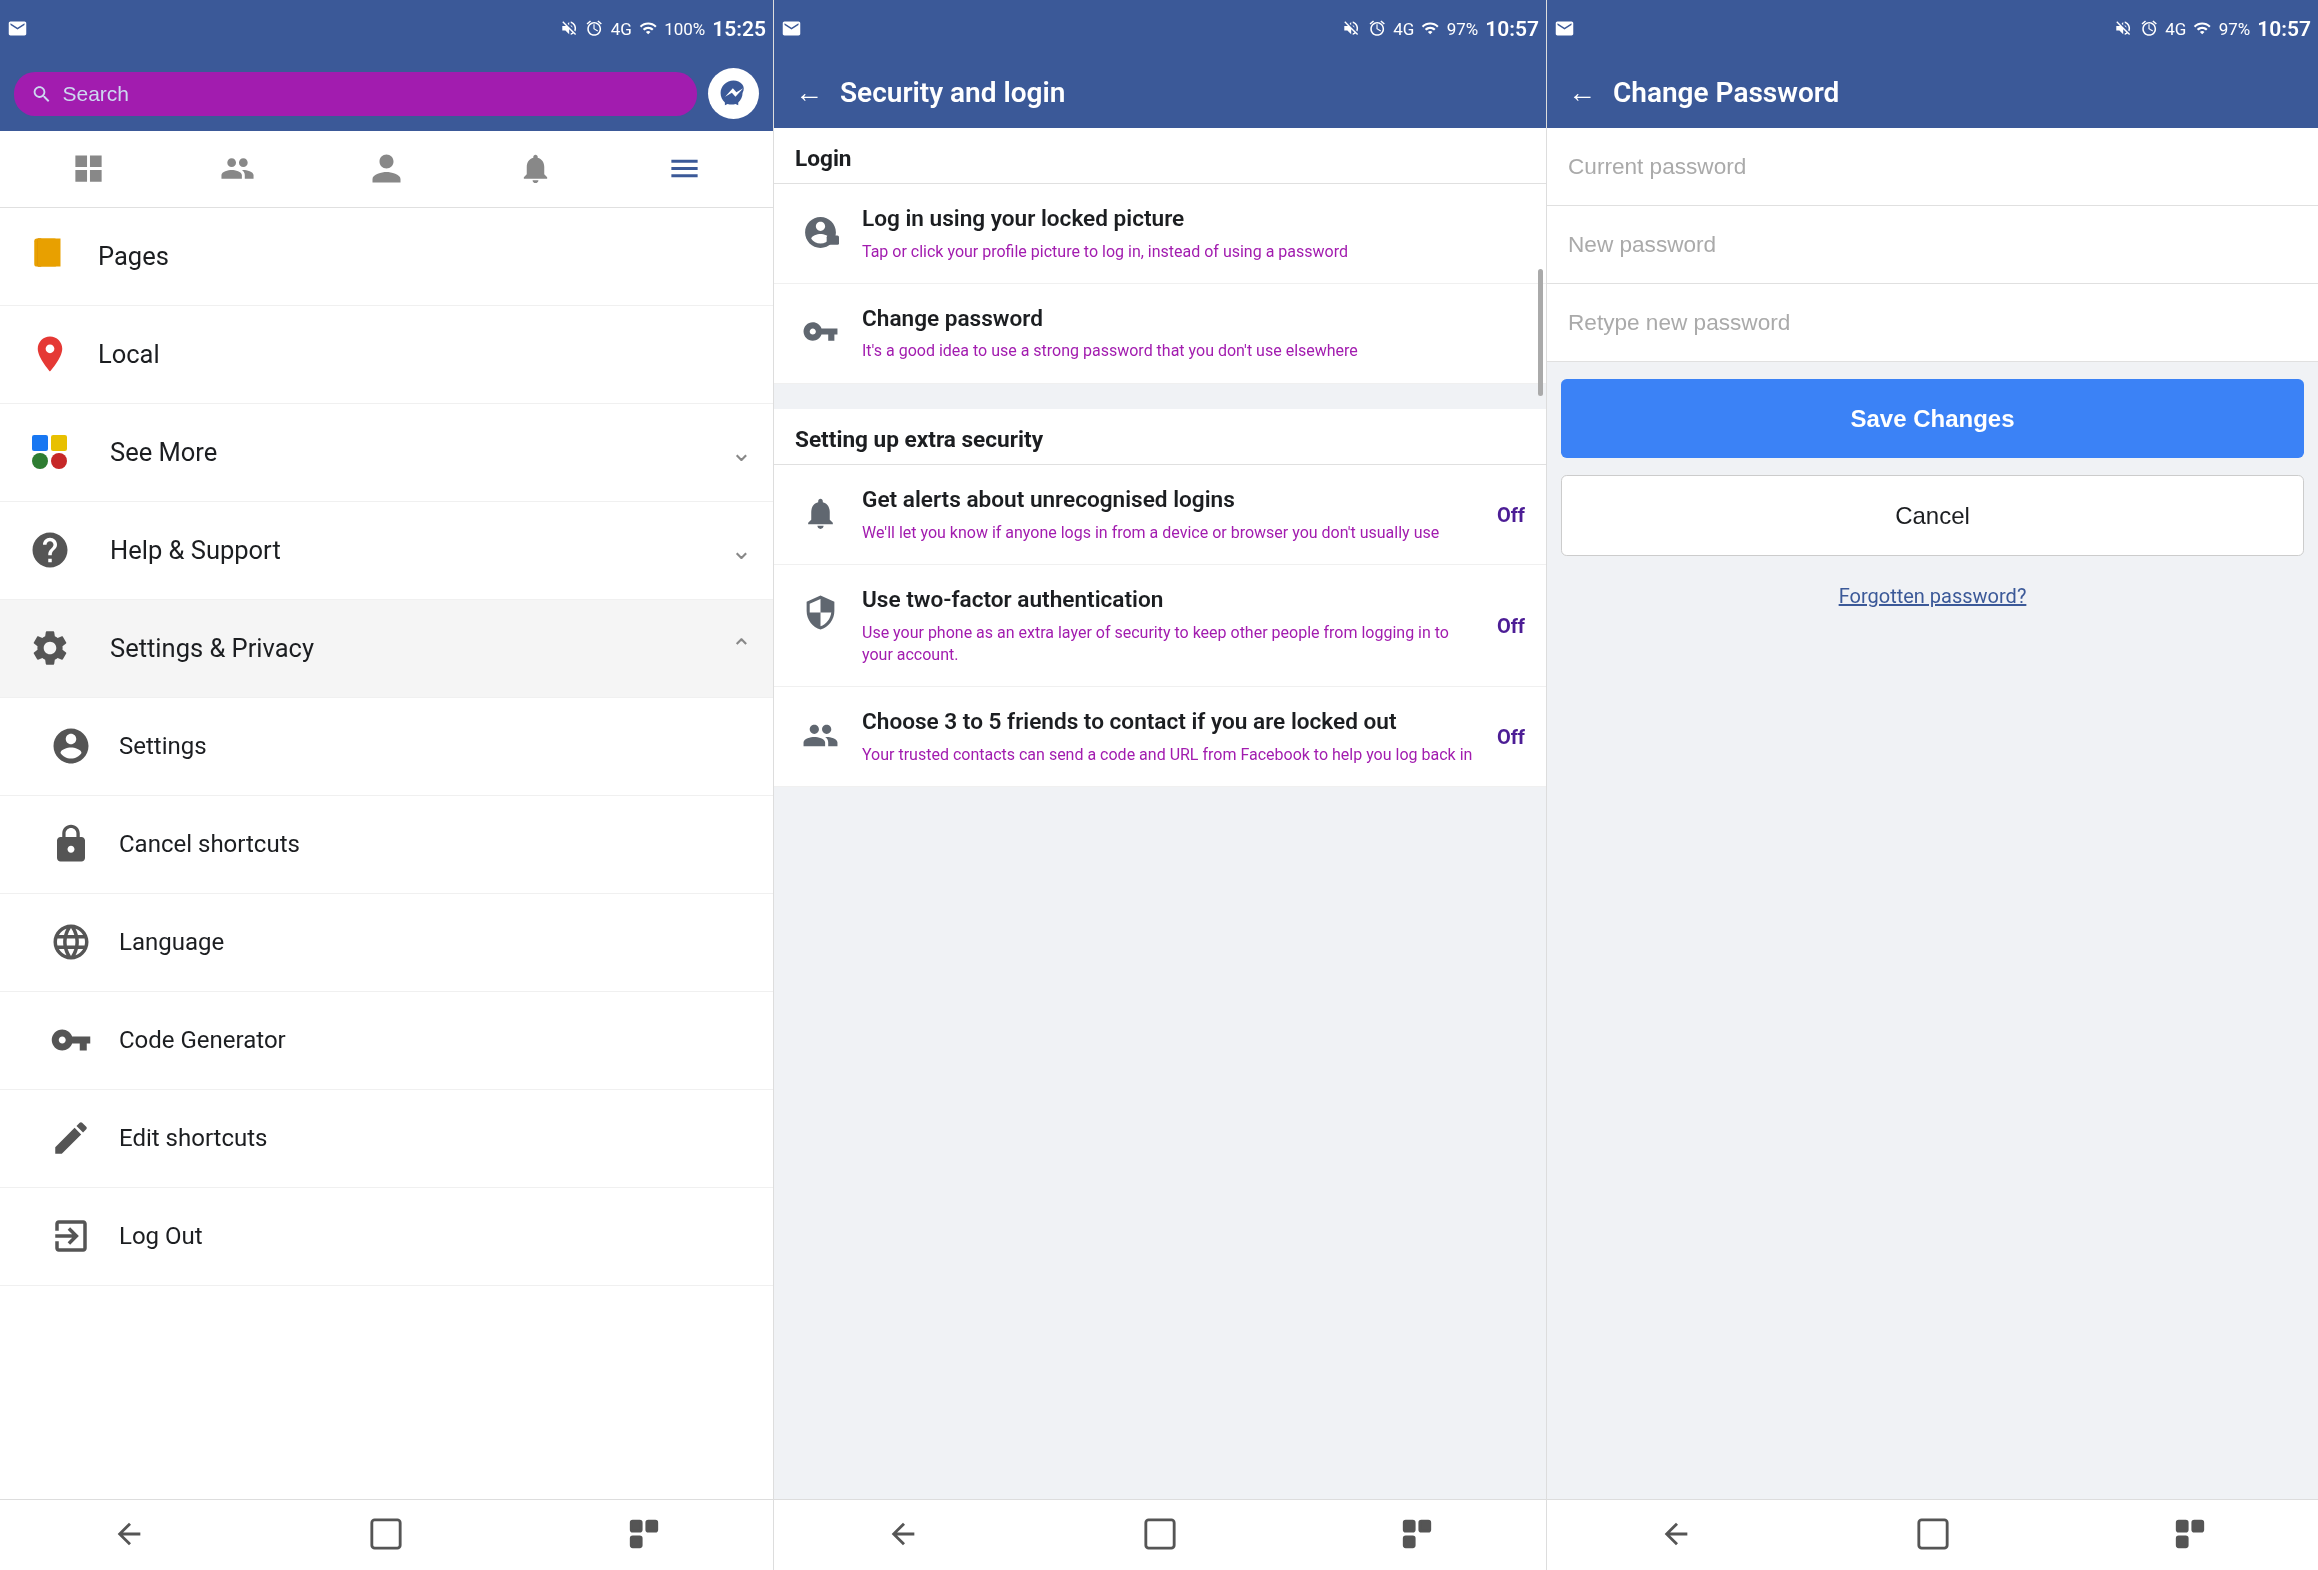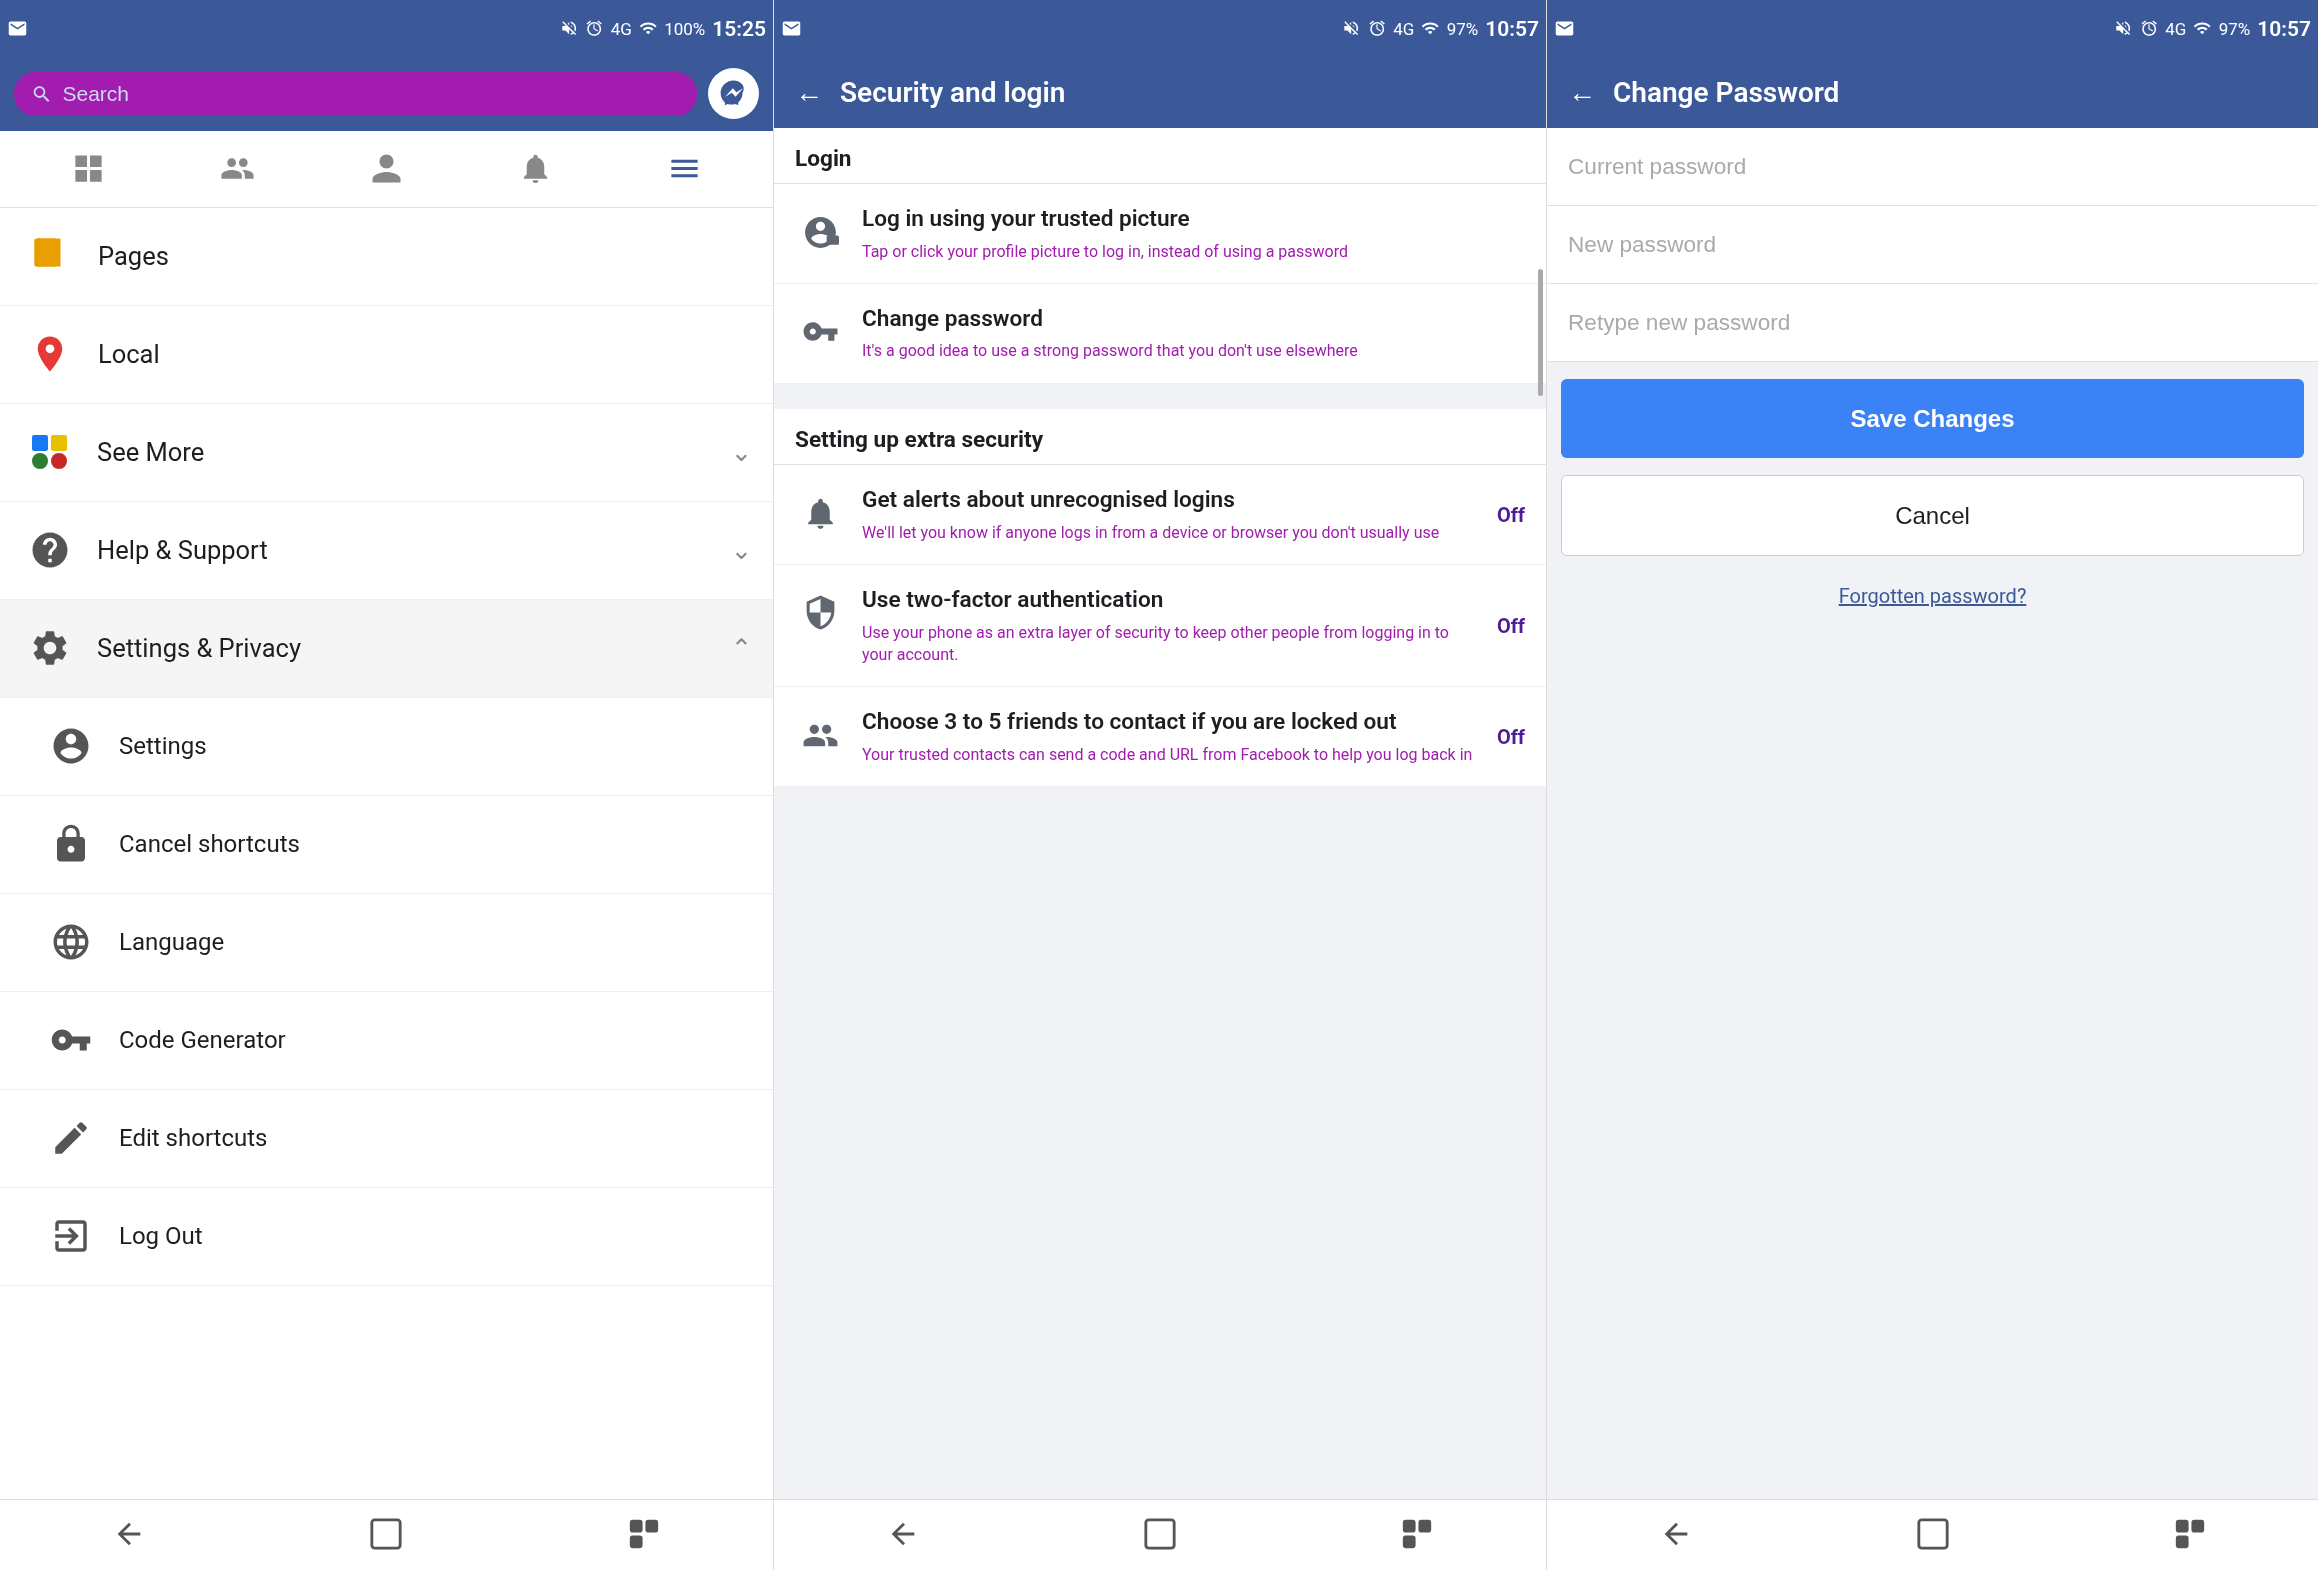--- a/index.html
+++ b/index.html
@@ -110,21 +110,21 @@
     .menu-list { flex: 1; overflow-y: auto; background: #fff; }
     .menu-item {
       display: flex;
       align-items: center;
       padding: 20px 21px;
       gap: 20px;
       cursor: pointer;
       border-bottom: 0.7px solid #f0f0f0;
     }
     .menu-item.has-arrow { justify-content: space-between; }
-    .menu-item .menu-item-left { display: flex; align-items: center; gap: 19px; }
+    .menu-item .menu-item-left { display: flex; align-items: center; gap: 32px; }
     .menu-item-icon {
       width: 57px; height: 57px;
       display: flex; align-items: center; justify-content: center;
       flex-shrink: 0;
     }
     .menu-item-icon svg { width: 42px; height: 42px; }
     .menu-item-label {
       font-size: 25.5px;
       color: #1c1e21;
     }
@@ -540,21 +540,21 @@
       <div class="section-header">Login</div>
 
       <div class="section-item">
         <div class="section-item-icon">
           <svg viewBox="0 0 24 24" fill="#606770" width="37" height="37">
             <path d="M12 2C6.48 2 2 6.48 2 12s4.48 10 10 10 10-4.48 10-10S17.52 2 12 2zm0 3c1.66 0 3 1.34 3 3s-1.34 3-3 3-3-1.34-3-3 1.34-3 3-3zm0 14.2c-2.5 0-4.71-1.28-6-3.22.03-1.99 4-3.08 6-3.08 1.99 0 5.97 1.09 6 3.08-1.29 1.94-3.5 3.22-6 3.22z"></path>
             <rect x="16" y="14" width="8" height="6" rx="1" fill="#606770"></rect>
           </svg>
         </div>
         <div class="section-item-text">
-          <div class="section-item-title">Log in using your trusted picture</div>
+          <div class="section-item-title">Log in using your locked picture</div>
           <div class="section-item-desc">Tap or click your profile picture to log in, instead of using a password</div>
         </div>
       </div>
 
       <div class="section-item">
         <div class="section-item-icon">
           <svg viewBox="0 0 24 24" fill="#606770" width="37" height="37">
               <path d="M12.65 10C11.83 7.67 9.61 6 7 6c-3.31 0-6 2.69-6 6s2.69 6 6 6c2.61 0 4.83-1.67 5.65-4H17v4h4v-4h2v-4H12.65zM7 14c-1.1 0-2-.9-2-2s.9-2 2-2 2 .9 2 2-.9 2-2 2z"></path>
             </svg>
         </div>

